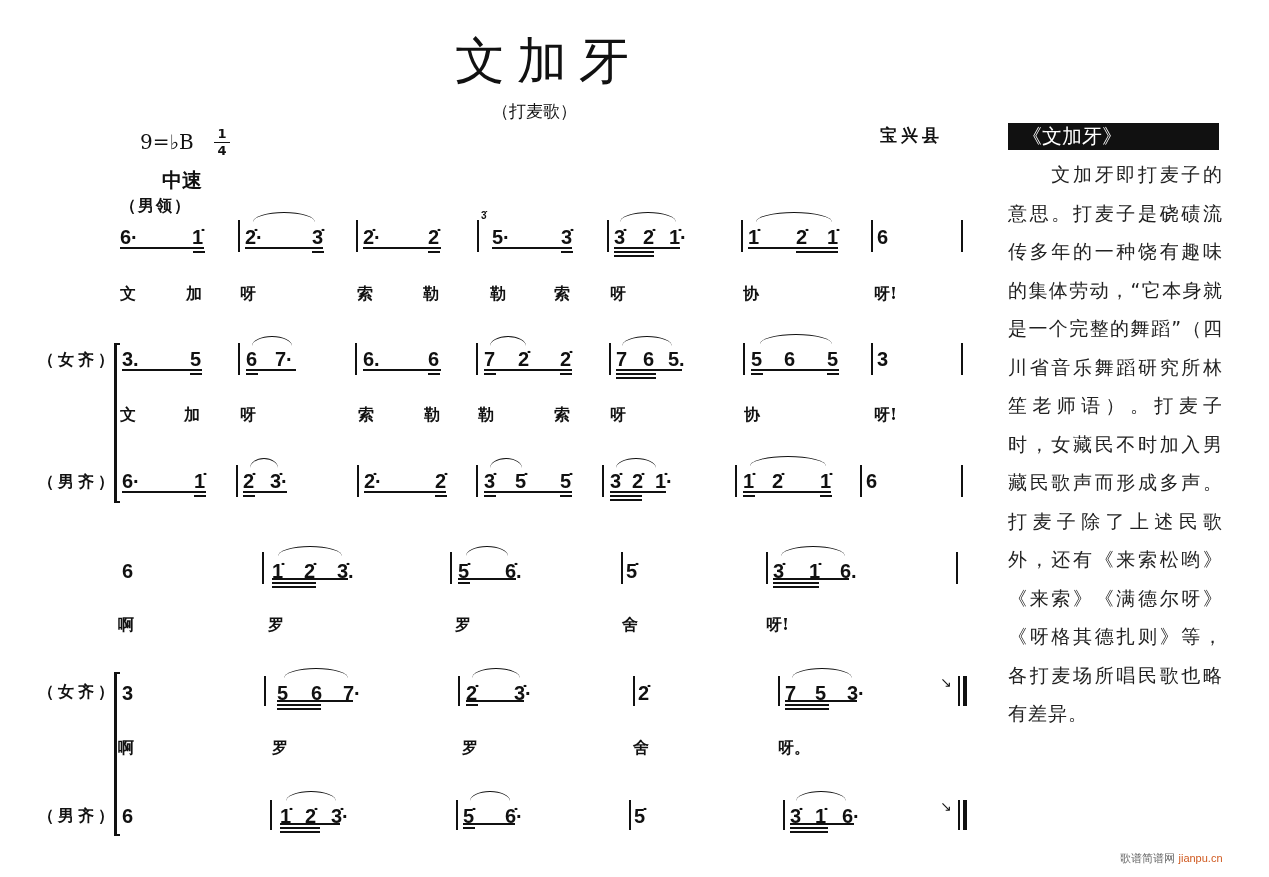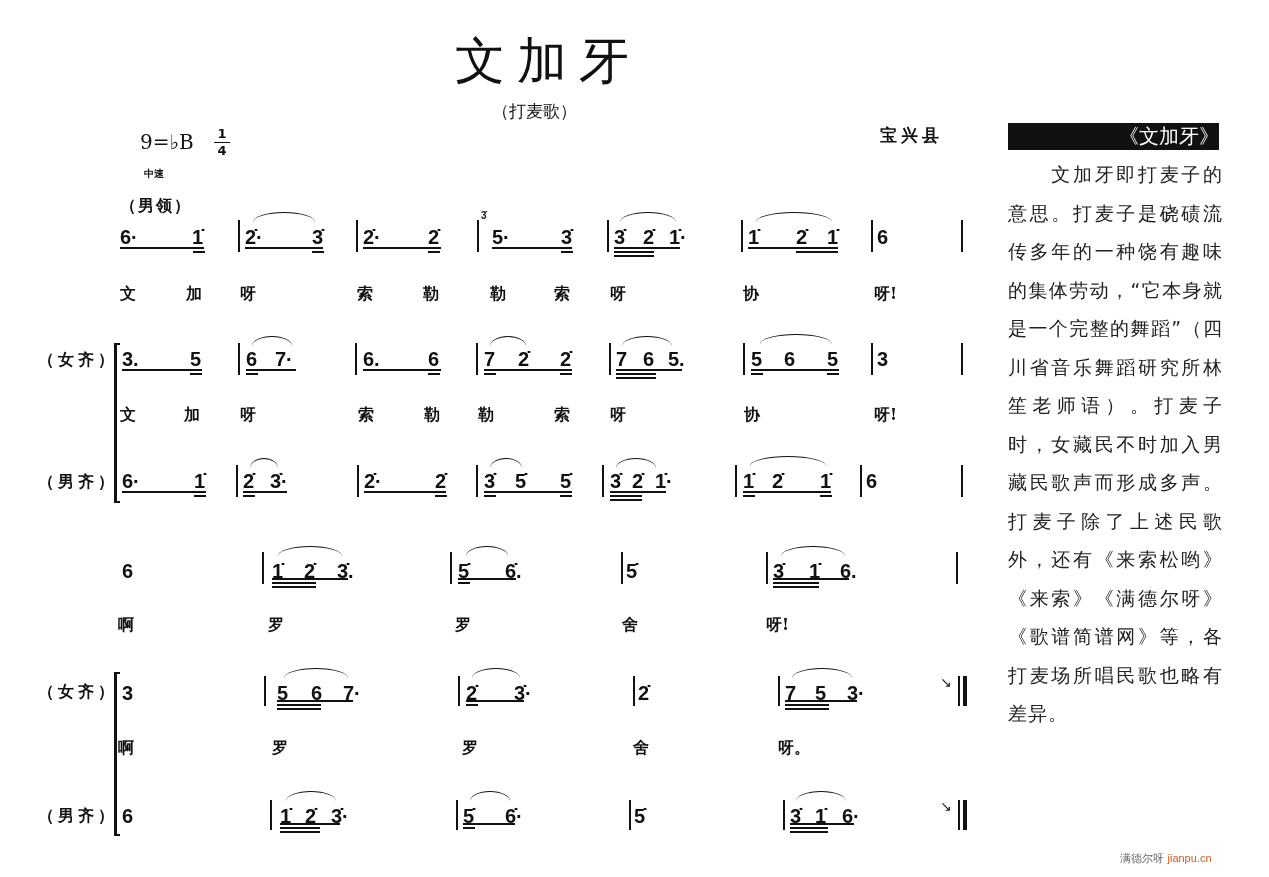--- a/index.html
+++ b/index.html
@@ -4,30 +4,30 @@
 <style>
   * { margin: 0; padding: 0; box-sizing: border-box; }
   body { width: 1269px; height: 877px; background: #ffffff; position: relative; overflow: hidden;
          font-family: "DejaVu Sans", sans-serif; color: #111; }
   .abs { position: absolute; }
   .title { left: 455px; top: 28px; font-size: 50px; letter-spacing: 12px; font-weight: normal; }
   .subtitle { left: 492px; top: 100px; font-size: 17px; font-family: "DejaVu Serif", serif; }
   .key { left: 140px; top: 130px; font-size: 20px; font-family: "DejaVu Serif", serif; }
   .ts { position: absolute; left: 214px; top: 127px; font-size: 13px; font-weight: bold; line-height: 14px; text-align: center; width: 16px; }
   .ts .bar { display:block; border-top: 1.5px solid #111; margin: 1px 0; }
-  .tempo { left: 144px; top: 167px; font-size: 10px; font-family: "DejaVu Serif", serif; font-weight: bold; }
+  .tempo { left: 162px; top: 167px; font-size: 20px; font-family: "DejaVu Serif", serif; font-weight: bold; }
   .region { left: 880px; top: 124px; font-size: 17px; font-family: "DejaVu Serif", serif; font-weight: bold; letter-spacing: 4px; }
   .part-label { font-size: 16px; font-family: "DejaVu Serif", serif; font-weight: bold; letter-spacing: 4px; }
   .n { position: absolute; font-family: "Liberation Sans", sans-serif; font-weight: bold; font-size: 20px; }
   .lyr { position: absolute; font-family: "DejaVu Serif", serif; font-weight: bold; font-size: 16px; }
   .bl { position: absolute; width: 1.5px; background: #111; }
   .ul { position: absolute; height: 1.5px; background: #111; }
   .slur { position: absolute; border-top: 1.5px solid #111; border-radius: 50% 50% 0 0 / 100% 100% 0 0; height: 10px; }
   .bracket { position: absolute; border-left: 3px solid #111; border-top: 2px solid #111; border-bottom: 2px solid #111; width: 6px; }
-  .sidebar-head { left: 1008px; top: 123px; width: 211px; height: 27px; background: #111; color: #fff; font-size: 20px; padding-left: 14px; line-height: 27px; text-align: right; }
+  .sidebar-head { left: 1008px; top: 123px; width: 211px; height: 27px; background: #111; color: #fff; font-size: 20px; padding-left: 14px; line-height: 27px; }
   .sidebar-body { left: 1008px; top: 155px; width: 215px; font-size: 19px; line-height: 38.5px; color: #222; letter-spacing: 1px; text-align: justify; }
   .watermark { left: 1120px; top: 851px; font-size: 11px; color: #666; }
   .watermark .url { color: #d05a20; font-family: "Liberation Sans", sans-serif; }
   .arrow { position: absolute; font-size: 14px; }
 </style>
 </head>
 <body>
 
 <div class="abs title">文加牙</div>
 <div class="abs subtitle">（打麦歌）</div>
@@ -305,18 +305,18 @@
   <div class="ul" style="left:790px;top:823px;width:64px;"></div>
   <div class="ul" style="left:790px;top:827px;width:38px;"></div>
   <div class="ul" style="left:790px;top:831px;width:38px;"></div>
   <div class="slur" style="left:286px;top:791px;width:50px;"></div>
   <div class="slur" style="left:470px;top:791px;width:40px;"></div>
   <div class="slur" style="left:796px;top:791px;width:50px;"></div>
   <span class="arrow" style="left:940px;top:798px;">↘</span>
 </div>
 
 <div class="abs sidebar-head">《文加牙》</div>
-<div class="abs sidebar-body">　　文加牙即打麦子的意思。打麦子是硗碛流传多年的一种饶有趣味的集体劳动，“它本身就是一个完整的舞蹈”（四川省音乐舞蹈研究所林笙老师语）。打麦子时，女藏民不时加入男藏民歌声而形成多声。打麦子除了上述民歌外，还有《来索松哟》《来索》《满德尔呀》《歌谱简谱网》等，各打麦场所唱民歌也略有差异。</div>
+<div class="abs sidebar-body">　　文加牙即打麦子的意思。打麦子是硗碛流传多年的一种饶有趣味的集体劳动，“它本身就是一个完整的舞蹈”（四川省音乐舞蹈研究所林笙老师语）。打麦子时，女藏民不时加入男藏民歌声而形成多声。打麦子除了上述民歌外，还有《来索松哟》《来索》《满德尔呀》《呀格其德扎则》等，各打麦场所唱民歌也略有差异。</div>
 
 <div class="abs watermark">
-  <span>满德尔呀</span>
+  <span>歌谱简谱网</span>
   <span class="url">jianpu.cn</span>
 </div>
 
 </body></html>

